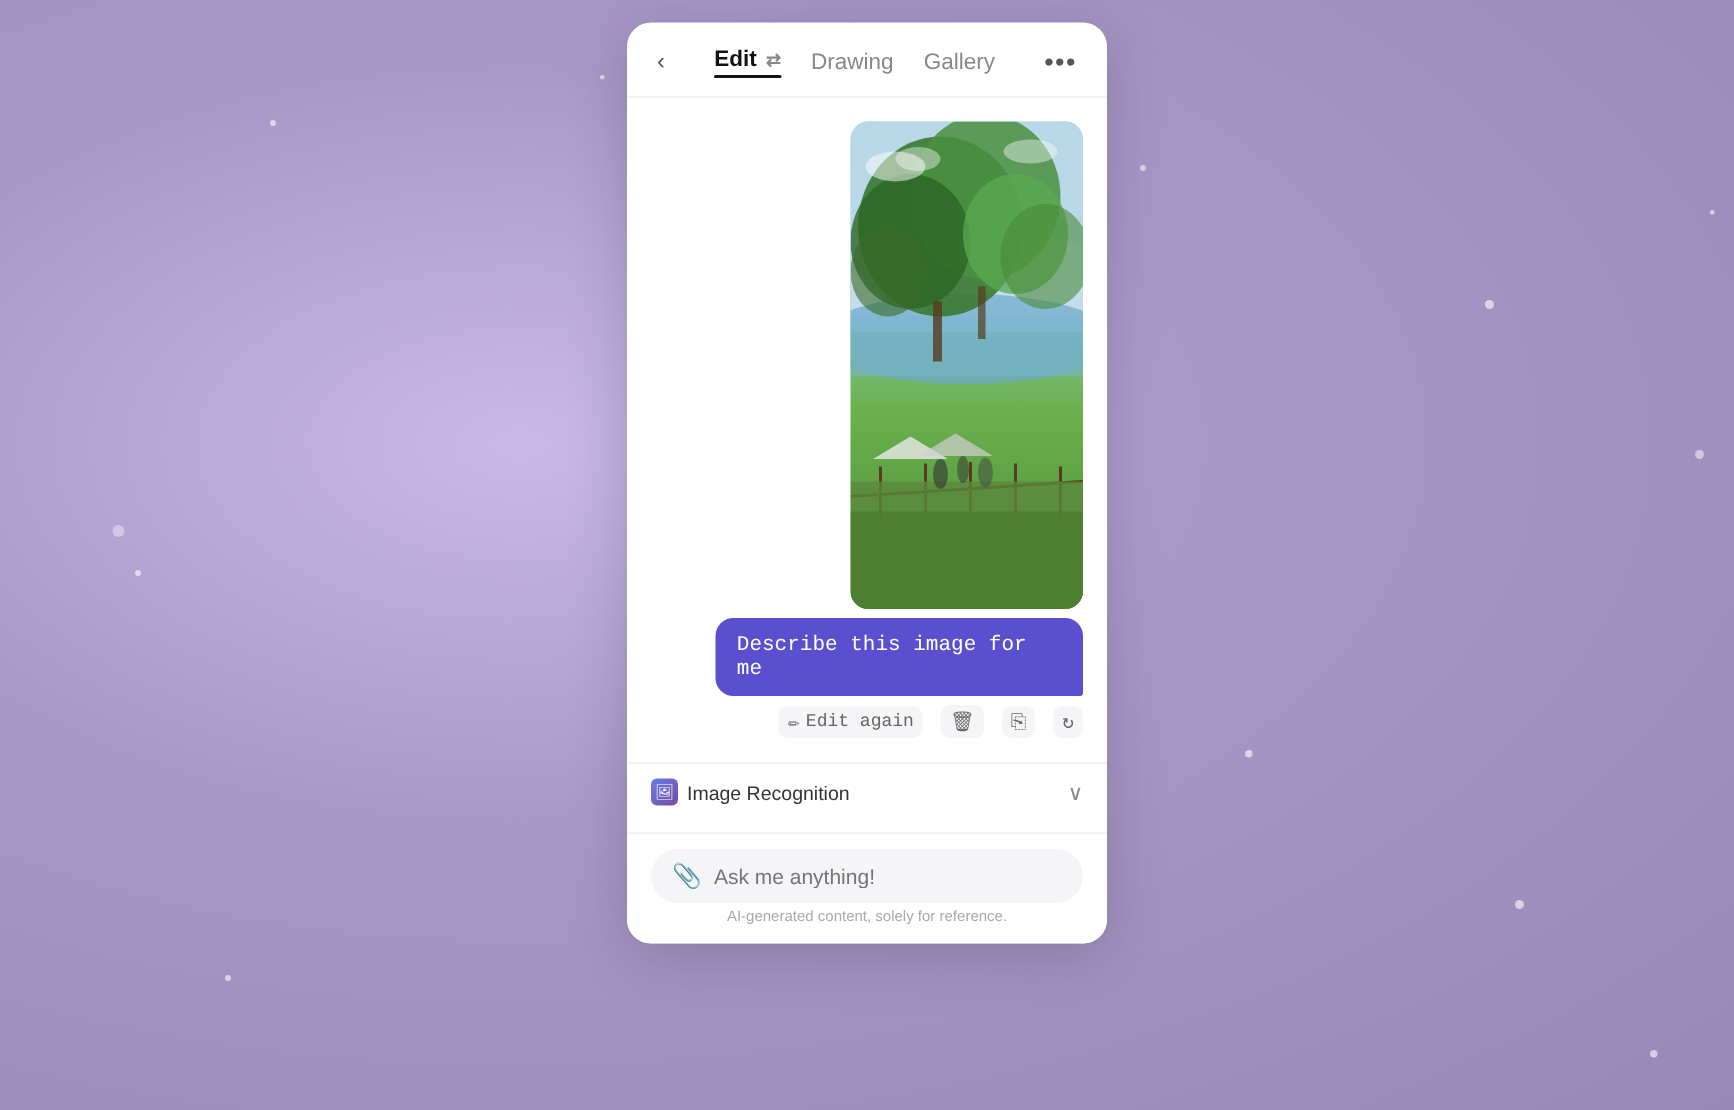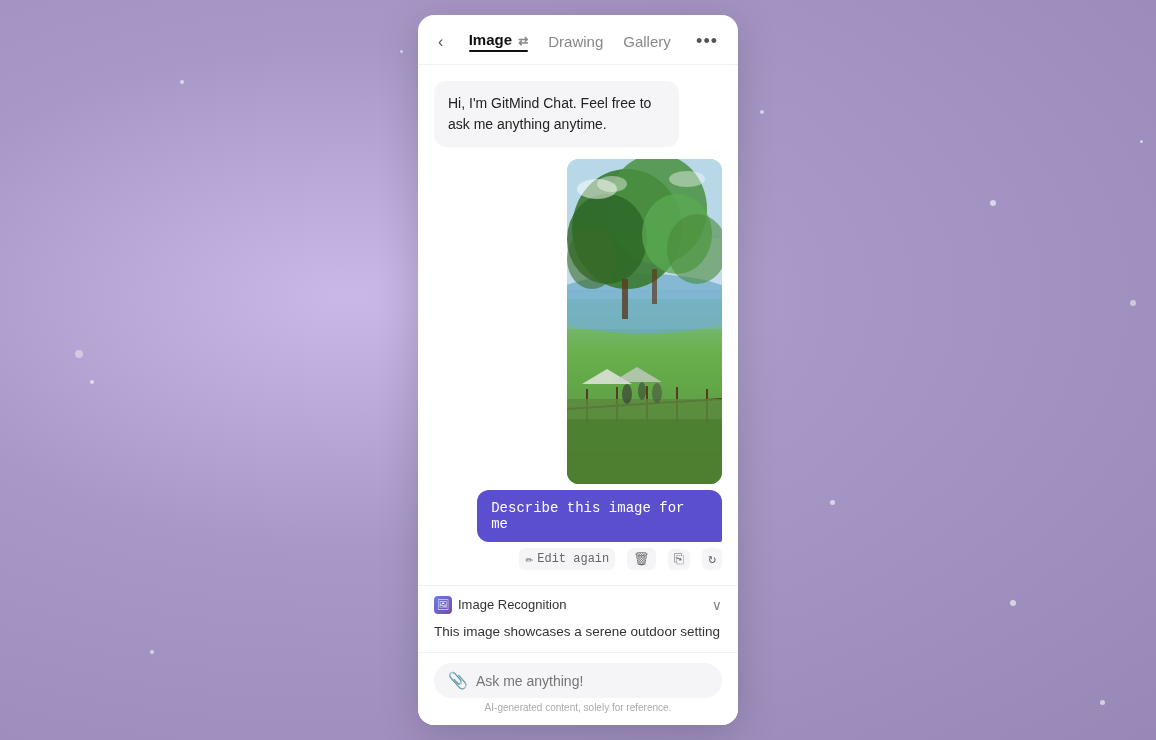--- a/index.html
+++ b/index.html
@@ -297,41 +297,38 @@
 <div class="modal-overlay">
   <div class="chat-modal">
 
     <div class="chat-header">
       <div class="back-btn">
         <span>‹</span>
       </div>
 
       <div class="tab-group">
         <div class="tab-item active">
-          <span>Image</span>
+          <span>Edit</span>
           <span class="swap-icon">⇄</span>
         </div>
         <div class="tab-item">
           <span>Drawing</span>
         </div>
         <div class="tab-item">
           <span>Gallery</span>
         </div>
       </div>
 
       <div class="more-btn">
         <span>•••</span>
       </div>
     </div>
 
     <div class="chat-body">
 
-      <div class="welcome-msg">
-        <span>Hi, I'm GitMind Chat. Feel free to ask me anything anytime.</span>
-      </div>
 
       <div class="image-container">
         <div class="uploaded-image">
           <svg class="landscape-svg" viewBox="0 0 155 325" xmlns="http://www.w3.org/2000/svg">
 
             <rect x="0" y="0" width="155" height="140" fill="#b8d8e8"></rect>
             <rect x="0" y="80" width="155" height="60" fill="#c8e0f0" opacity="0.6"></rect>
 
             <ellipse cx="77" cy="145" rx="100" ry="30" fill="#6ba8c8" opacity="0.7"></ellipse>
             <rect x="0" y="130" width="155" height="40" fill="#7ab5d0" opacity="0.5"></rect>
@@ -394,23 +391,20 @@
     </div>
 
     <div class="recognition-section">
       <div class="recognition-header">
         <div class="recognition-title">
           <span class="recognition-icon">🖼</span>
           <span>Image Recognition</span>
         </div>
         <span class="chevron-down">∨</span>
       </div>
-      <div class="recognition-text">
-        <span>This image showcases a serene outdoor setting</span>
-      </div>
     </div>
 
     <div class="input-area">
       <div class="input-wrapper">
         <span class="attach-icon">📎</span>
         <input type="text" class="chat-input" placeholder="Ask me anything!" style="">
       </div>
       <div class="disclaimer">
         <span>AI-generated content, solely for reference.</span>
       </div>

